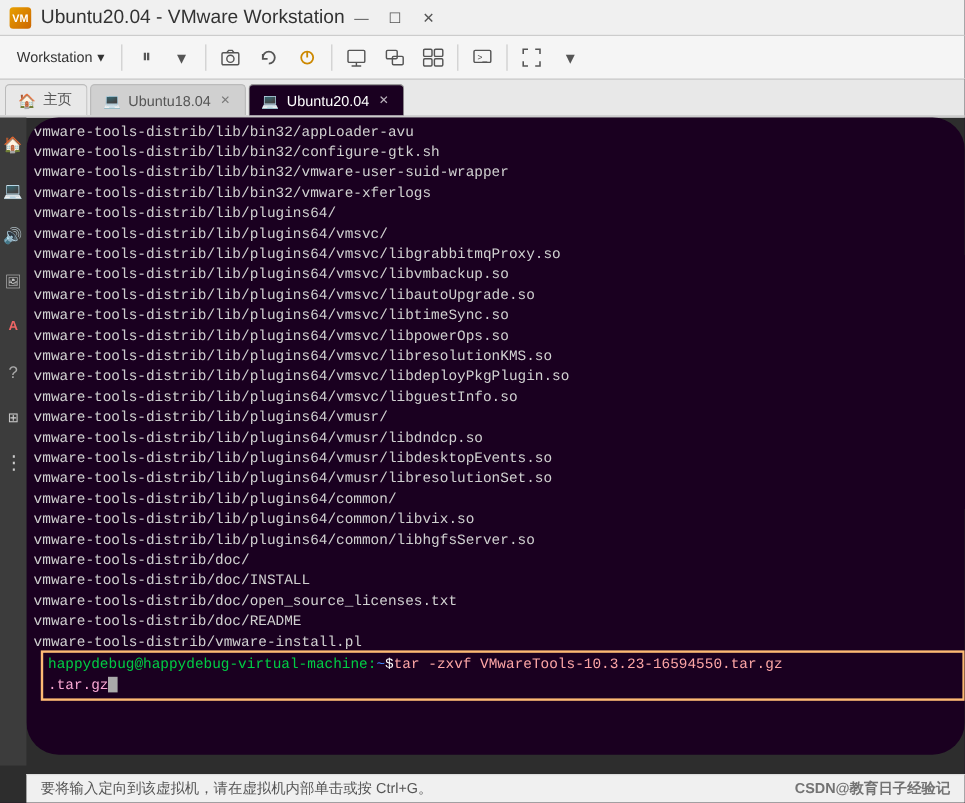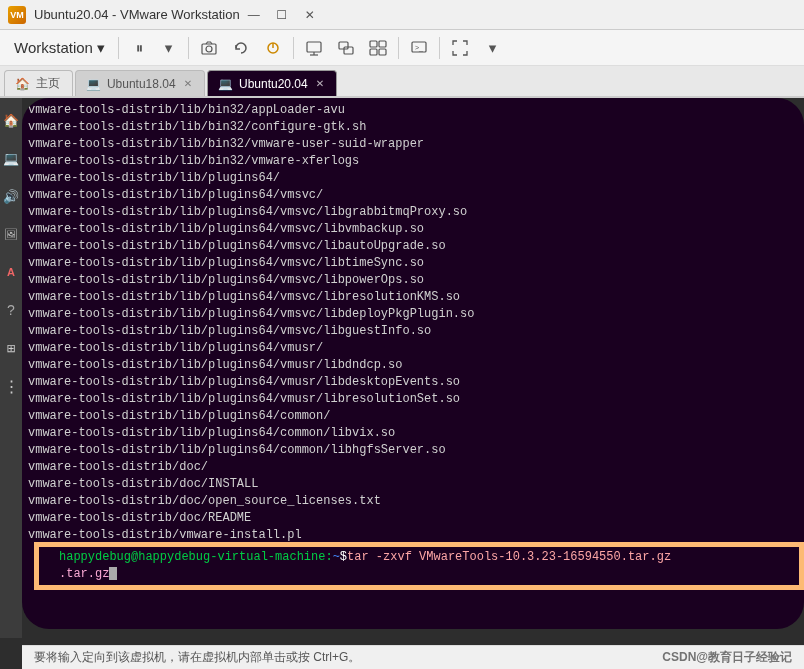--- a/index.html
+++ b/index.html
@@ -5,32 +5,32 @@
     * { margin: 0; padding: 0; box-sizing: border-box; }
     body { width: 804px; height: 669px; background: #2d2d2d; font-family: 'Segoe UI', Arial, sans-serif; overflow: hidden; position: relative; }
 
     
     .title-bar {
       display: flex; align-items: center; 
       background: #f0f0f0; height: 30px; padding: 0 8px;
       border-bottom: 1px solid #ccc;
     }
     .title-bar-left { display: flex; align-items: center; gap: 8px; }
-    .title-bar-text { font-size: 13px; color: #333; }
+    .title-bar-text { font-size: 16px; color: #333; }
     .title-bar-controls { display: flex; gap: 0; }
     .title-btn { width: 28px; height: 20px; display: flex; align-items: center; justify-content: center; cursor: pointer; font-size: 12px; color: #555; background: transparent; border: none; }
 
     
     .menu-bar {
       display: flex; align-items: center; background: #f5f5f5;
       height: 36px; padding: 0 6px; border-bottom: 1px solid #ddd; gap: 4px;
     }
     .menu-item {
       display: flex; align-items: center; gap: 4px;
-      padding: 4px 8px; cursor: pointer; border-radius: 3px; font-size: 15px; color: #333;
+      padding: 4px 8px; cursor: pointer; border-radius: 3px; font-size: 12px; color: #333;
     }
     .menu-separator { width: 1px; height: 22px; background: #ccc; margin: 0 2px; }
     .toolbar-btn {
       width: 28px; height: 28px; display: flex; align-items: center; justify-content: center;
       cursor: pointer; border-radius: 3px; font-size: 15px; color: #555;
     }
     .toolbar-group { display: flex; align-items: center; gap: 1px; }
 
     
     .tabs-bar {
@@ -226,21 +226,21 @@
     <div class="terminal-line">vmware-tools-distrib/lib/plugins64/vmusr/libdesktopEvents.so</div>
     <div class="terminal-line">vmware-tools-distrib/lib/plugins64/vmusr/libresolutionSet.so</div>
     <div class="terminal-line">vmware-tools-distrib/lib/plugins64/common/</div>
     <div class="terminal-line">vmware-tools-distrib/lib/plugins64/common/libvix.so</div>
     <div class="terminal-line">vmware-tools-distrib/lib/plugins64/common/libhgfsServer.so</div>
     <div class="terminal-line">vmware-tools-distrib/doc/</div>
     <div class="terminal-line">vmware-tools-distrib/doc/INSTALL</div>
     <div class="terminal-line">vmware-tools-distrib/doc/open_source_licenses.txt</div>
     <div class="terminal-line">vmware-tools-distrib/doc/README</div>
     <div class="terminal-line">vmware-tools-distrib/vmware-install.pl</div>
-<div class="prompt-box" style="position:relative; margin-top:6px; border:5px solid #fdba74; padding:2px 20px;">
+<div class="prompt-box" style="position:relative; margin-top:6px; border:2px solid #fdba74; padding:2px 4px;">
   <div class="prompt-line">
     <span class="prompt-user" style="color:#00cc44;">happydebug@happydebug-virtual-machine</span>
         <span class="prompt-sep" style="color:#00cc44;">:</span>
         <span class="prompt-dir" style="color:#4488ff;">~</span>
         <span class="prompt-colon" style="color:#fff;">$</span>
         <span class="prompt-cmd" style="color:#fca5a5;"> tar -zxvf VMwareTools-10.3.23-16594550.tar.gz</span>
   </div>
   <div class="terminal-line" style="color:#f9a8d4;">.tar.gz<span style="display:inline-block;width:8px;height:13px;background:#aaa;vertical-align:middle;"></span></div>
 </div>
   </div>

